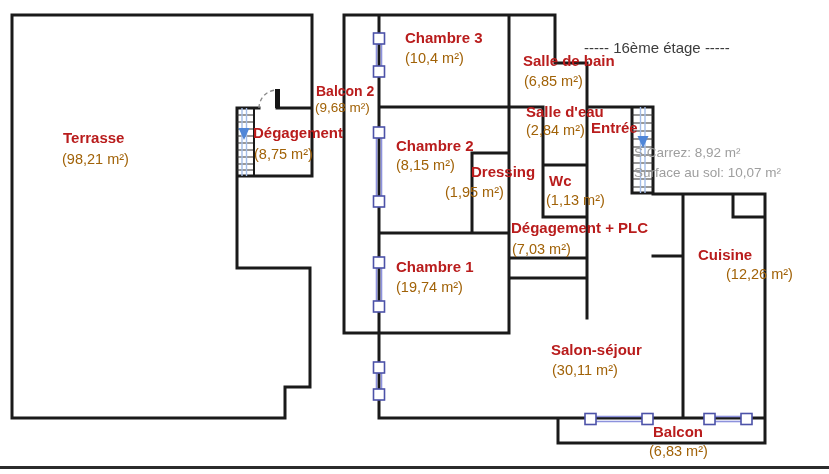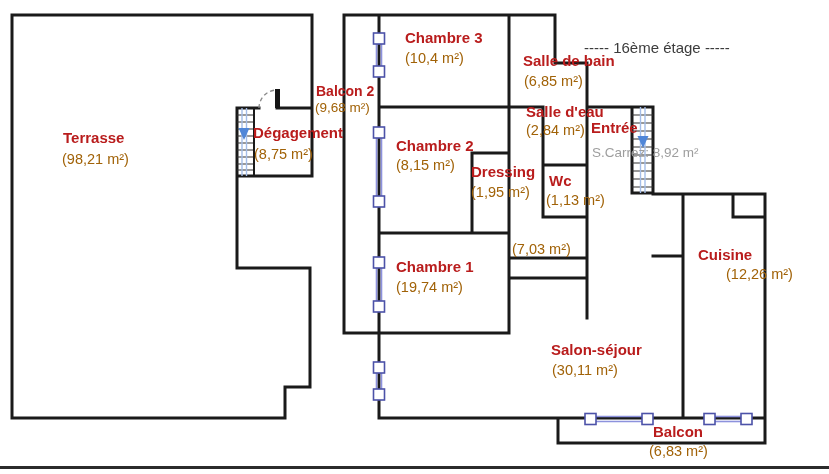--- a/index.html
+++ b/index.html
@@ -9,21 +9,21 @@
     background:#fff;
     font-family:"Liberation Sans", sans-serif;
     overflow:hidden;
   }
   #walls{position:absolute;left:0;top:0;}
   .lbl{position:absolute;white-space:nowrap;line-height:1;}
   .room-name{font-weight:bold;font-size:15px;color:#b91c1c;}
   .room-name.small{font-size:14px;text-align:center;}
   .room-area{font-size:14.5px;color:#a16207;}
   .room-area.small{font-size:13.5px;}
-  .room-sub{font-size:13.5px;color:#9e9e9e;}
+  .room-sub{font-size:13.5px;color:#9e9e9e;margin-left:42px;}
   .floor-tag{font-size:15px;color:#3c3c3c;}
 </style>
 </head>
 <body>
 
 <div id="plan">
 
   <svg id="walls" width="829" height="474" viewBox="0 0 829 474" xmlns="http://www.w3.org/2000/svg">
 
     <g stroke="#1a1a1a" stroke-width="3" fill="none" stroke-linecap="square">
@@ -151,30 +151,32 @@
   <div class="lbl room-area" style="left:405px;top:51px">(10,4 m²)</div>
 
   <div class="lbl room-name" style="left:523px;top:53px">Salle de bain</div>
   <div class="lbl room-area" style="left:524px;top:74px">(6,85 m²)</div>
 
   <div class="lbl room-name" style="left:526px;top:104px">Salle d'eau</div>
   <div class="lbl room-area" style="left:526px;top:123px">(2,84 m²)</div>
 
   <div class="lbl room-name" style="left:591px;top:120px">Entrée</div>
   <div class="lbl room-sub" style="left:592px;top:146px">S.Carrez: 8,92 m²</div>
+  <div class="lbl room-sub" style="left:592px;top:166px">Surface au sol: 10,07 m²</div>
 
   <div class="lbl room-name" style="left:396px;top:138px">Chambre 2</div>
   <div class="lbl room-area" style="left:396px;top:158px">(8,15 m²)</div>
 
   <div class="lbl room-name" style="left:471px;top:164px">Dressing</div>
-  <div class="lbl room-area" style="left:471px;top:185px">(1,95 m²)</div>
+  <div class="lbl room-area" style="left:445px;top:185px">(1,95 m²)</div>
 
   <div class="lbl room-name" style="left:549px;top:173px">Wc</div>
   <div class="lbl room-area" style="left:546px;top:193px">(1,13 m²)</div>
 
+  <div class="lbl room-name" style="left:511px;top:220px">Dégagement + PLC</div>
   <div class="lbl room-area" style="left:512px;top:242px">(7,03 m²)</div>
 
   <div class="lbl room-name" style="left:396px;top:259px">Chambre 1</div>
   <div class="lbl room-area" style="left:396px;top:280px">(19,74 m²)</div>
 
   <div class="lbl room-name" style="left:698px;top:247px">Cuisine</div>
   <div class="lbl room-area" style="left:726px;top:267px">(12,26 m²)</div>
 
   <div class="lbl room-name" style="left:551px;top:342px">Salon-séjour</div>
   <div class="lbl room-area" style="left:552px;top:363px">(30,11 m²)</div>

